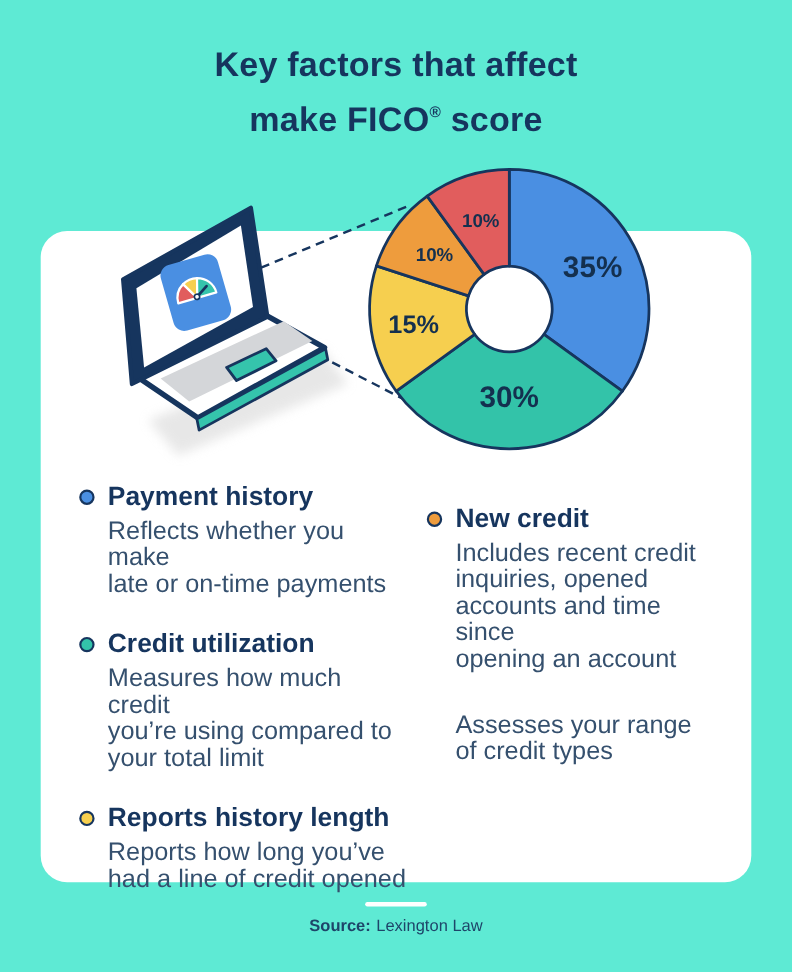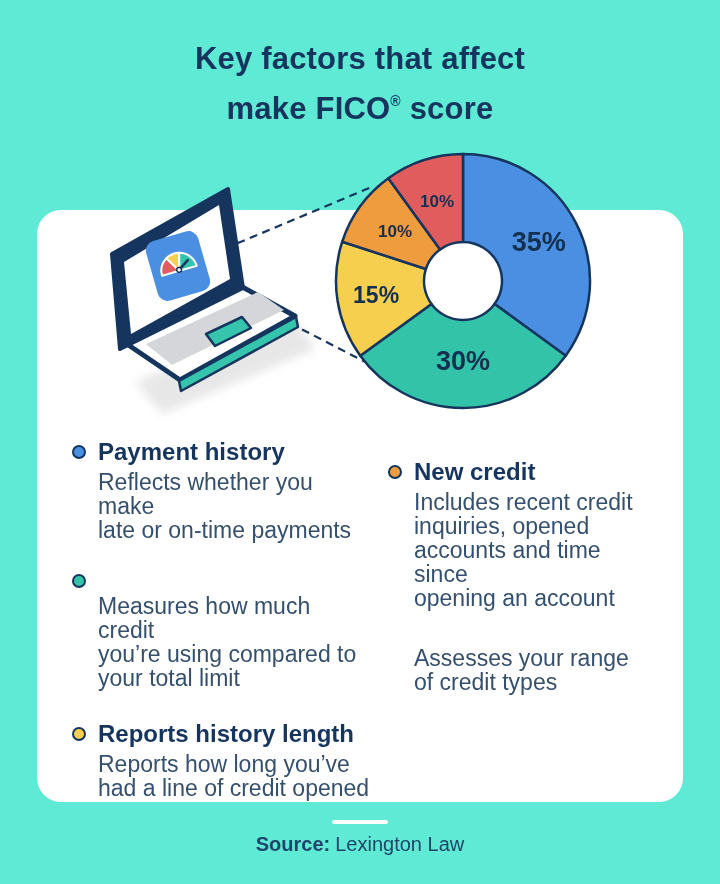--- a/index.html
+++ b/index.html
@@ -36,21 +36,21 @@
   .legend-desc{
     font-size:23px; line-height:24px; color:#35506e;
     white-space:pre-line; margin:6px 0 0 26px;
   }
   .divider{
     position:absolute; left:332px; top:820px; width:56px; height:4px;
     background:#ffffff; border-radius:2px;
   }
   .source{
     position:absolute; top:833px; left:0; width:100%;
-    text-align:center; font-size:20px; color:#1e4569;
+    text-align:center; font-size:15px; color:#1e4569;
   }
   .source .lbl{ font-weight:bold; }
   .source .val{ margin-left:5px; }
 </style>
 </head>
 <body>
 
 <div class="canvas">
 
   <div class="title">
@@ -110,20 +110,21 @@
       <div class="legend-head">
         <span class="bullet" style="background-color: rgb(74, 143, 226);"></span>
         <span class="legend-title">Payment history</span>
       </div>
       <div class="legend-desc">Reflects whether you make
 late or on-time payments</div>
     </div>
     <div class="legend-item l">
       <div class="legend-head">
         <span class="bullet" style="background-color: rgb(51, 195, 169);"></span>
+        <span class="legend-title">Credit utilization</span>
       </div>
       <div class="legend-desc">Measures how much credit
 you’re using compared to
 your total limit</div>
     </div>
     <div class="legend-item l">
       <div class="legend-head">
         <span class="bullet" style="background-color: rgb(246, 207, 79);"></span>
         <span class="legend-title">Reports history length</span>
       </div>

